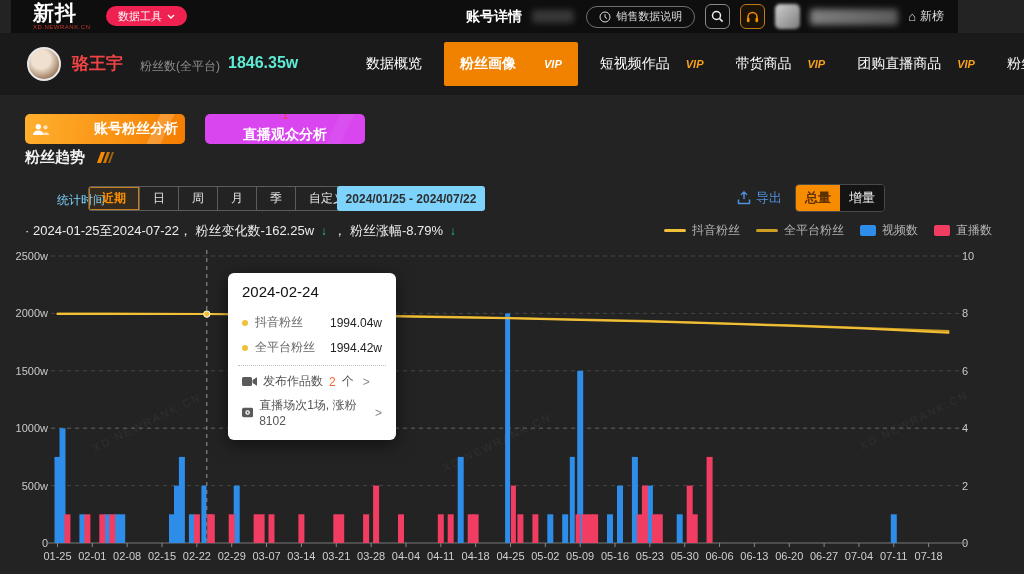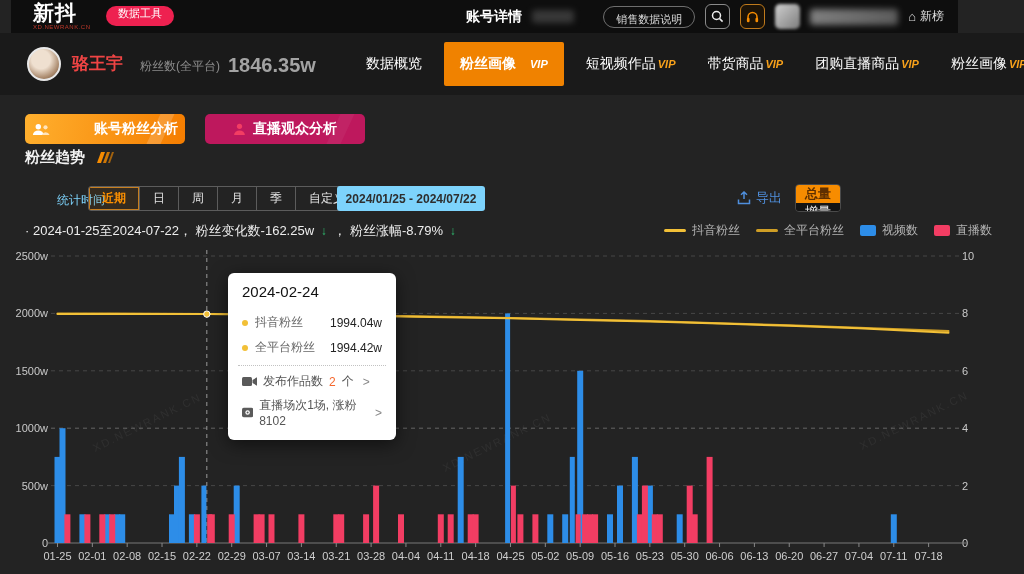--- a/index.html
+++ b/index.html
@@ -7,58 +7,58 @@
     font-family:"Liberation Sans","DejaVu Sans",sans-serif; }
   #app { position:relative; width:1024px; height:574px; background:#232323; }
 
   
   .topbar { position:absolute; left:0; top:0; width:947px; height:33px; background:#0e0e0e;
     display:flex; align-items:center; z-index:20;margin-left:11px; }
   .logo-wrap { position:absolute; left:22px; top:2px; }
   .logo { color:#fff; font-size:21px; font-weight:bold; letter-spacing:1px; line-height:22px; }
   .logo-sub { color:#c0392b; font-size:6px; letter-spacing:.5px; }
   .tools-pill { position:absolute; left:95px; top:6px; height:20px; padding:0 12px; background:#ee2150;
-    border-radius:11px; color:#fff; font-size:11px; display:flex; align-items:center; gap:5px; cursor:pointer;flex-direction:column; }
+    border-radius:11px; color:#fff; font-size:11px; display:flex; align-items:center; gap:5px; cursor:pointer; }
   .page-title-wrap { position:absolute; left:455px; top:0; height:33px; display:flex; align-items:center; gap:10px; }
   .page-title { color:#fff; font-size:14px; font-weight:bold; }
   .blur-smudge { width:42px; height:13px; background:#4a4a4a; border-radius:3px; filter:blur(3px); opacity:.7; }
   .topbar-right { position:absolute; right:14px; top:0; height:33px; display:flex; align-items:center; gap:10px; }
   .sales-pill { height:22px; padding:0 12px; border:1px solid #6e6e6e; border-radius:12px; color:#ddd;
-    font-size:11px; display:flex; align-items:center; gap:5px; cursor:pointer;flex-direction:column; }
+    font-size:11px; display:flex; align-items:center; gap:5px; cursor:pointer; }
   .icon-btn { width:25px; height:25px; border:1px solid #8a8a8a; border-radius:6px; display:flex;
     align-items:center; justify-content:center; cursor:pointer; }
   .icon-btn.headset { border-color:#c07a1c; background:#1c1307; }
   .blur-avatar { width:25px; height:25px; border-radius:5px; background:linear-gradient(135deg,#cfcfcf,#7c7c7c);
     filter:blur(1.5px); }
   .blur-name { width:88px; height:16px; border-radius:3px; background:linear-gradient(90deg,#9b9b9b,#6f6f6f);
     filter:blur(3px); opacity:.8; }
   .newrank { color:#ddd; font-size:12px; display:flex; align-items:center; gap:4px; cursor:pointer; }
   .house { font-size:13px; color:#ddd; }
 
   
   .accountbar { position:absolute; left:0; top:33px; width:1024px; height:62px; background:#1a1a1a; z-index:10; }
   .avatar { position:absolute; left:27px; top:14px; width:34px; height:34px; border-radius:50%;
     background:radial-gradient(circle at 40% 35%, #efe0d0 0 35%, #a8876a 70%, #5d4a3a 100%);
     border:2px solid #e8e8e8; }
   .acct-name { position:absolute; left:72px; top:19px; color:#ef4444; font-size:17px; font-weight:bold; }
   .fans-label { position:absolute; left:140px; top:25px; color:#8d8d8d; font-size:12px; }
-  .fans-value { position:absolute; left:228px; top:21px; color:#a3a3a3; font-size:20px; font-weight:bold; }
+  .fans-value { position:absolute; left:228px; top:21px; color:#5eead4; font-size:16px; font-weight:bold; }
   .acct-tabs { position:absolute; left:350px; top:0; height:62px; display:flex; align-items:center; }
   .acct-tab { color:#fff; font-size:14px; padding:0 16px; height:62px; display:flex; align-items:center;
     cursor:pointer; white-space:nowrap; }
-  .acct-tab .vip { color:#f9a21b; font-size:11px; font-weight:bold; font-style:italic; margin-left:2px;text-align:center; }
+  .acct-tab .vip { color:#f9a21b; font-size:11px; font-weight:bold; font-style:italic; margin-left:16px;text-align:center; }
   .acct-tab.active { background:#f08200; height:44px; border-radius:2px; font-weight:bold; margin:0 6px;gap:12px; }
   .acct-tab.active .vip { color:#fff; }
 
   
   .subtabs { position:absolute; left:25px; top:114px; display:flex; gap:20px; }
   .subtab { position:relative; width:160px; height:30px; border-radius:5px; display:flex; align-items:center;
     justify-content:center; gap:7px; font-size:14px; font-weight:bold; color:#fff; cursor:pointer; overflow:hidden; }
   .subtab.active { background:linear-gradient(100deg,#ffb02e,#f57d00);gap:44px; }
-  .subtab.inactive { background:#be185d; }
+  .subtab.inactive { background:#d946ef;flex-direction:column; }
   .subtab .shine { position:absolute; right:18px; top:-6px; width:14px; height:44px;
     background:rgba(255,255,255,.18); transform:skewX(-25deg); }
   .subtab.inactive .shine { background:rgba(255,255,255,.05); }
 
   .section-title { position:absolute; left:25px; top:148px; color:#f2f2f2; font-size:15px; font-weight:bold;
     display:flex; align-items:center; gap:10px; }
   .tick-marks { display:flex; gap:2px; margin-left:4px; }
   .tick-marks i { display:block; height:11px; background:#f78c00; transform:skewX(-20deg); }
   .tick-marks i:nth-child(1){width:4px;} .tick-marks i:nth-child(2){width:3px; opacity:.8;}
   .tick-marks i:nth-child(3){width:2px; opacity:.6;}
@@ -71,21 +71,21 @@
     border-right:1px solid #5c5c5c; cursor:pointer; background:transparent; }
   .seg-opt:last-child { border-right:none; }
   .seg-opt.active { color:#ff9100; font-weight:bold; background:rgba(255,145,0,.08);
     box-shadow:inset 0 0 0 1px #c87f1f; }
   .date-range { position:absolute; left:337px; top:186px; width:148px; height:25px; background:#7dd3fc;
     border-radius:3px; color:#2e2e2e; font-size:12px; font-weight:bold; display:flex; align-items:center;
     justify-content:center; cursor:pointer; }
   .export-btn { position:absolute; left:737px; top:189px; display:flex; align-items:center; gap:5px;
     color:#4f8fdd; font-size:13px; cursor:pointer; }
   .toggle { position:absolute; left:795px; top:184px; display:flex; height:28px; border-radius:4px;
-    overflow:hidden; border:1px solid #4a4a4a;flex-direction:column; }
+    overflow:hidden; border:1px solid #4a4a4a; }
   .toggle-opt { width:44px; display:flex; align-items:center; justify-content:center; font-size:13px;
     cursor:pointer; background:#141414; color:#efefef; }
   .toggle-opt.active { background:#f78c00; color:#5e2f00; font-weight:bold; }
 
   
   .summary { position:absolute; left:25px; top:222px; color:#ededed; font-size:13px; }
   .summary .down { color:#2fbf71; font-weight:bold; margin:0 3px; font-size:12px; }
   .legend { position:absolute; right:32px; top:222px; display:flex; align-items:center; gap:16px; }
   .legend-item { display:flex; align-items:center; gap:6px; color:#b3b3b3; font-size:12px; cursor:pointer; }
   .legend-line { width:22px; height:3px; border-radius:2px; }

